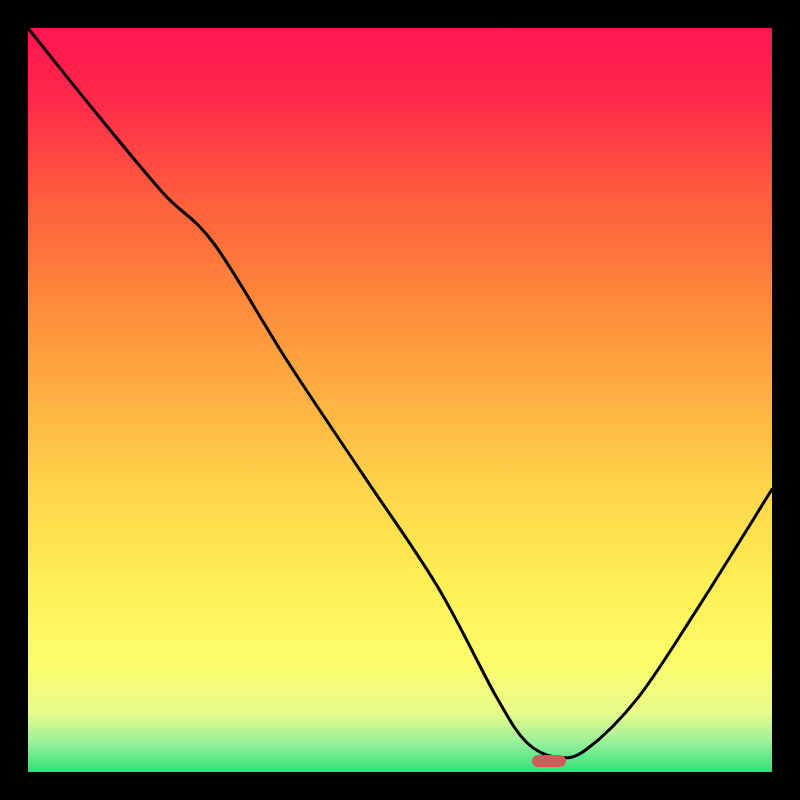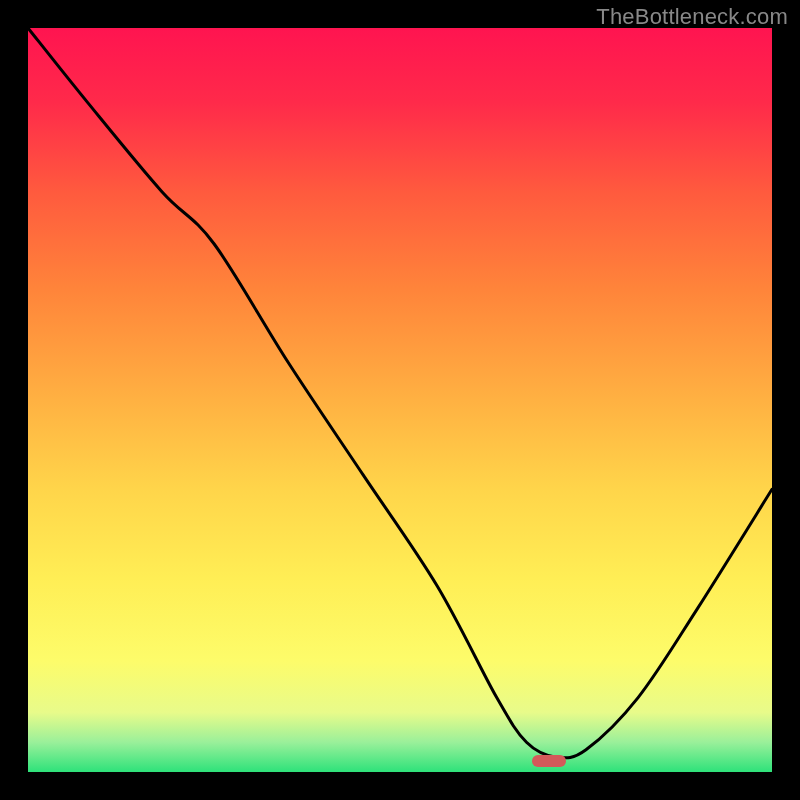--- a/index.html
+++ b/index.html
@@ -52,21 +52,20 @@
     height: 12px;
     background: #d35a5a;
     border-radius: 6px;
     transform: translate(-50%, -50%);
   }
 </style>
 </head>
 <body>
 
 <div class="container">
-  <div class="watermark">TheBottleneck.com</div>
   <div class="plot-area">
     <div class="gradient-bg"></div>
     <svg class="curve" viewBox="0 0 744 744" preserveAspectRatio="none">
       <path id="curve-path" d="M 0 0 C 9.92 12.399999999999997, 37.2 47.11999999999999, 59.52 74.39999999999998 C 81.84 101.67999999999996, 112.83999999999999 140.11999999999995, 133.92 163.67999999999995 C 155 187.23999999999995, 164.92000000000002 187.23999999999998, 186 215.76 C 207.07999999999998 244.28, 235.59999999999997 296.35999999999996, 260.4 334.79999999999995 C 285.2 373.23999999999995, 310 409.2, 334.8 446.4 C 359.6 483.59999999999997, 386.88000000000005 520.8, 409.20000000000005 558 C 431.52000000000004 595.2, 453.84000000000003 643.5600000000001, 468.72 669.6 C 483.6 695.64, 488.56 704.32, 498.48 714.24 C 508.40000000000003 724.16, 518.32 727.88, 528.24 729.12 C 538.16 730.36, 544.36 731.5999999999999, 558 721.68 C 571.64 711.76, 591.4799999999999 693.1600000000001, 610.0799999999999 669.6 C 628.68 646.04, 647.28 615.04, 669.6 580.3199999999999 C 691.9200000000001 545.5999999999999, 731.6 481.11999999999995, 744 461.28" fill="none" stroke="#000" stroke-width="3" stroke-linejoin="round" stroke-linecap="round"></path>
     </svg>
     <div class="marker" id="marker" style="left: 520.8px; top: 732.84px;"></div>
   </div>
 </div>
 
 </body></html>

